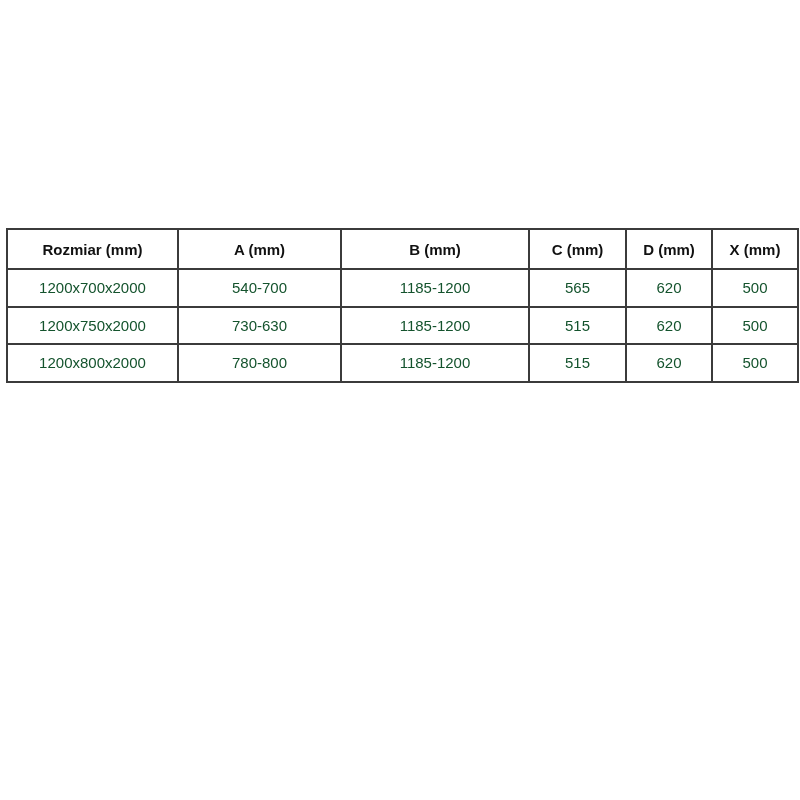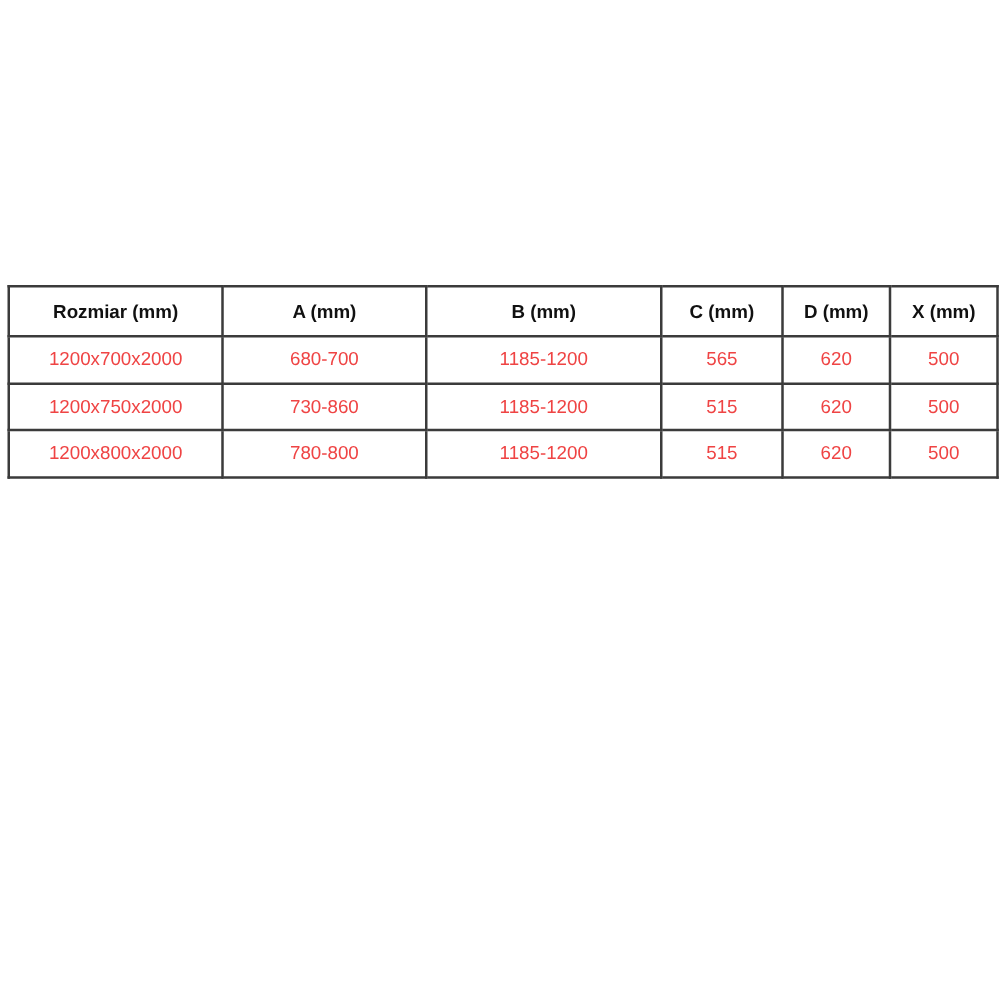--- a/index.html
+++ b/index.html
@@ -28,21 +28,21 @@
     table-layout: fixed;
     border-collapse: collapse;
     background: #ffffff;
   }
   table.dim-table th,
   table.dim-table td {
     border: 2px solid #3b3b3b;
     text-align: center;
     vertical-align: middle;
     padding: 0;
-    color: #ef4444;
+    color: #14532d;
     font-size: 15px;
     line-height: 1;
     overflow: hidden;
     white-space: nowrap;
   }
   table.dim-table th {
     font-weight: bold;
     height: 38px;
     color: #111111;
   }
@@ -77,29 +77,29 @@
           <th>A (mm)</th>
           <th>B (mm)</th>
           <th>C (mm)</th>
           <th>D (mm)</th>
           <th>X (mm)</th>
         </tr>
       </thead>
       <tbody>
         <tr>
           <td>1200x700x2000</td>
-          <td>680-700</td>
+          <td>540-700</td>
           <td>1185-1200</td>
           <td>565</td>
           <td>620</td>
           <td>500</td>
         </tr>
         <tr>
           <td>1200x750x2000</td>
-          <td>730-860</td>
+          <td>730-630</td>
           <td>1185-1200</td>
           <td>515</td>
           <td>620</td>
           <td>500</td>
         </tr>
         <tr>
           <td>1200x800x2000</td>
           <td>780-800</td>
           <td>1185-1200</td>
           <td>515</td>

